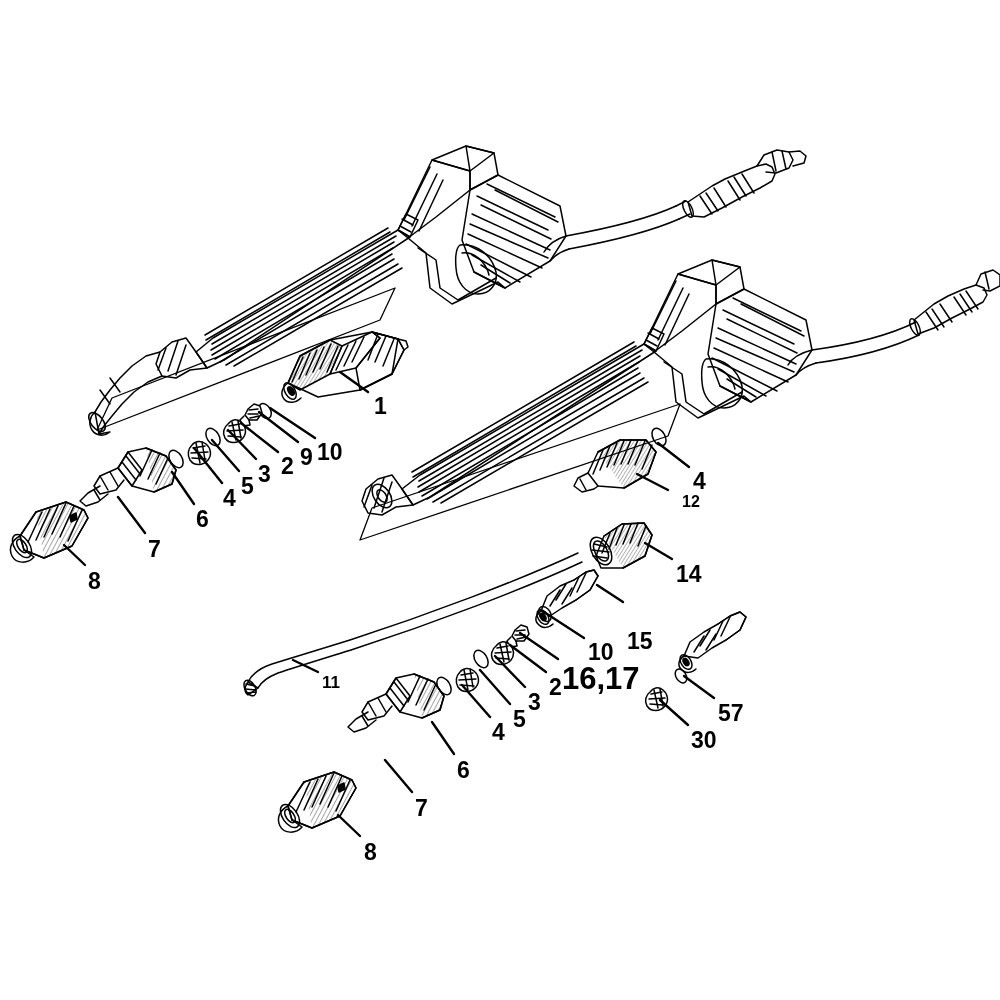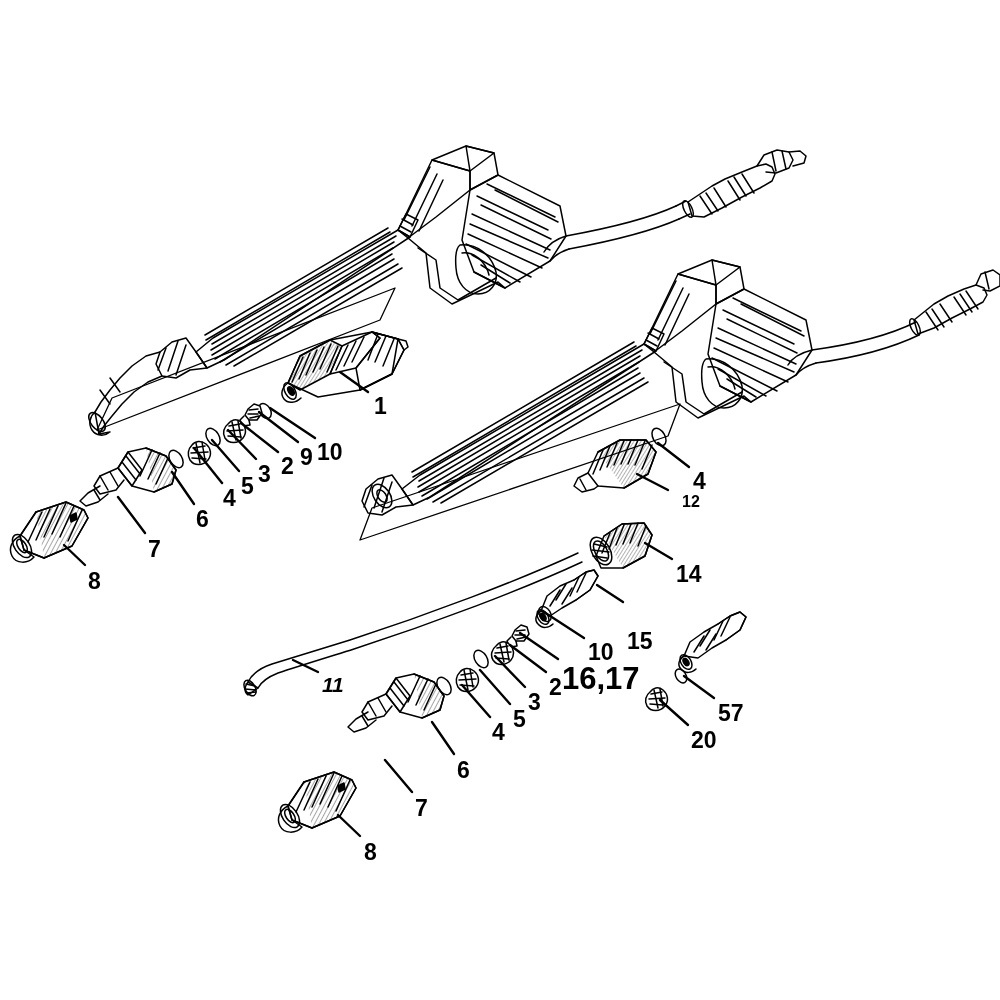--- a/index.html
+++ b/index.html
@@ -352,31 +352,31 @@
       <div class="lbl" style="left: 374px; top: 395px; font-size: 23px;">1</div>
       <div class="lbl" style="left: 281px; top: 455px; font-size: 23px;">2</div>
       <div class="lbl" style="left: 258px; top: 463px; font-size: 23px;">3</div>
       <div class="lbl" style="left: 223px; top: 487px; font-size: 23px;">4</div>
       <div class="lbl" style="left: 241px; top: 475px; font-size: 23px;">5</div>
       <div class="lbl" style="left: 196px; top: 508px; font-size: 23px;">6</div>
       <div class="lbl" style="left: 148px; top: 538px; font-size: 23px;">7</div>
       <div class="lbl" style="left: 88px; top: 570px; font-size: 23px;">8</div>
       <div class="lbl" style="left: 300px; top: 446px; font-size: 23px;">9</div>
       <div class="lbl" style="left: 317px; top: 441px; font-size: 23px;">10</div>
-      <div class="lbl" style="left: 322px; top: 674px; font-size: 21px; font-style: italic;">11</div>
+      <div class="lbl" style="left: 322px; top: 674px; font-size: 17px;">11</div>
       <div class="lbl" style="left: 672px; top: 494px; font-size: 16px; margin-left: 10px;">12</div>
       <div class="lbl" style="left: 693px; top: 470px; font-size: 23px;">4</div>
       <div class="lbl" style="left: 676px; top: 563px; font-size: 23px;">14</div>
       <div class="lbl" style="left: 627px; top: 606px; font-size: 23px; margin-top: 24px;">15</div>
       <div class="lbl" style="left: 562px; top: 663px; font-size: 31px;">16,17</div>
       <div class="lbl" style="left: 588px; top: 641px; font-size: 23px;">10</div>
       <div class="lbl" style="left: 549px; top: 676px; font-size: 23px;">2</div>
       <div class="lbl" style="left: 528px; top: 691px; font-size: 23px;">3</div>
       <div class="lbl" style="left: 513px; top: 708px; font-size: 23px;">5</div>
       <div class="lbl" style="left: 492px; top: 721px; font-size: 23px;">4</div>
       <div class="lbl" style="left: 457px; top: 759px; font-size: 23px;">6</div>
       <div class="lbl" style="left: 415px; top: 797px; font-size: 23px;">7</div>
       <div class="lbl" style="left: 364px; top: 841px; font-size: 23px;">8</div>
-      <div class="lbl" style="left: 691px; top: 729px; font-size: 23px;">20</div>
+      <div class="lbl" style="left: 691px; top: 729px; font-size: 23px;">30</div>
       <div class="lbl" style="left: 718px; top: 702px; font-size: 23px;">57</div>
     </div>
 
 </div>
 
 </body></html>

